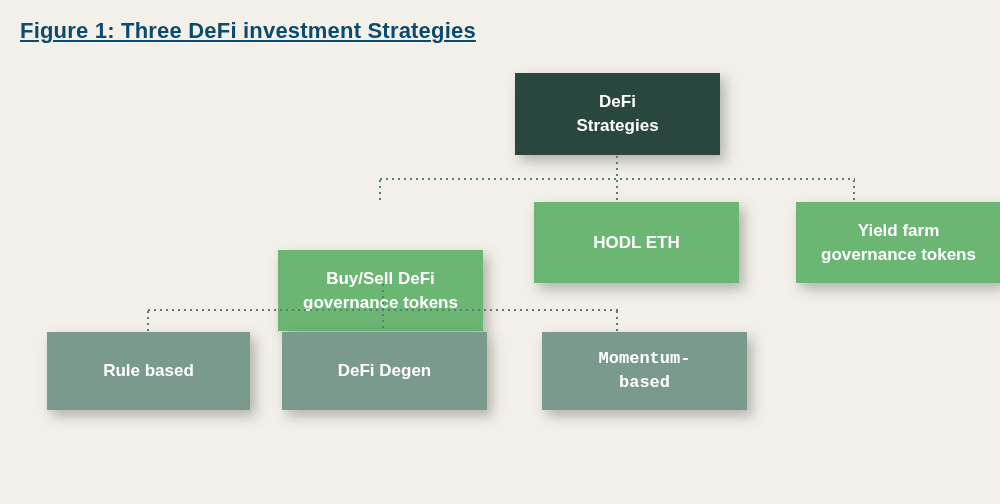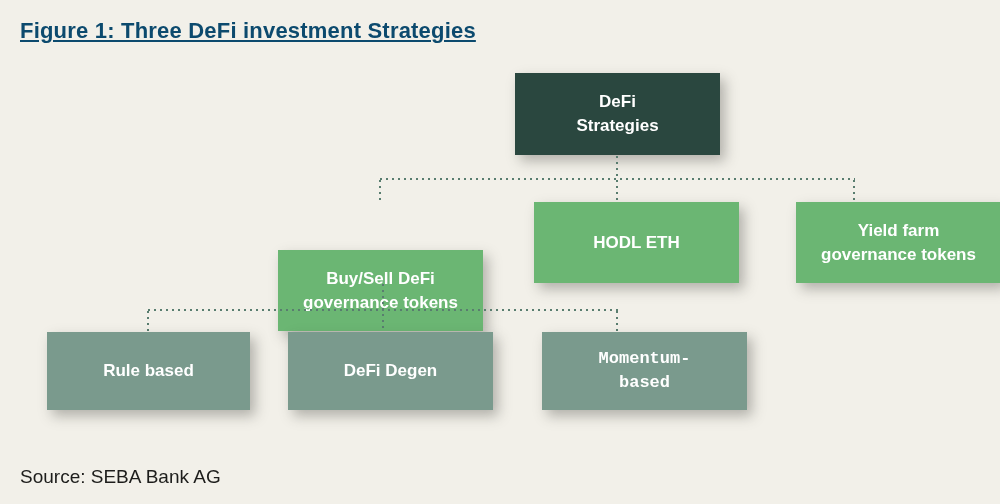--- a/index.html
+++ b/index.html
@@ -38,21 +38,21 @@
     white-space: pre-line;
     box-shadow: 5px 6px 12px rgba(60, 60, 55, 0.35);
   }
   .node.root  { background: #2a473f; left: 515px; top: 73px;  width: 205px; height: 82px; }
   .node.lvl1  { background: #6bb673; top: 202px; height: 81px; width: 205px; }
   .node.lvl2  { background: #7a9a8d; top: 332px; height: 78px; width: 205px; }
   .node.buy-sell   { left: 278px; margin-top: 48px; }
   .node.hodl-eth   { left: 534px; }
   .node.yield-farm { left: 756px; margin-left: 40px; }
   .node.rule-based { left: 47px; width: 203px; }
-  .node.defi-degen { left: 288px; }
+  .node.defi-degen { left: 282px; }
   .node.momentum   { left: 542px; font-family: Liberation Mono, monospace; }
 
   .conn { position: absolute; }
   .conn.h {
     height: 2px;
     background-image: repeating-linear-gradient(to right, #597d6f 0 2px, transparent 2px 6px);
   }
   .conn.v {
     width: 2px;
     background-image: repeating-linear-gradient(to bottom, #597d6f 0 2px, transparent 2px 6px);
@@ -99,15 +99,14 @@
   <div class="conn v c2-stem"></div>
   <div class="conn h c2-h"></div>
   <div class="conn v c2-left-drop"></div>
   <div class="conn v c2-right-drop"></div>
 
   <div class="node lvl2 rule-based">Rule based</div>
   <div class="node lvl2 defi-degen">DeFi Degen</div>
   <div class="node lvl2 momentum">Momentum-
 based</div>
 
-  <div class="fig-source">Source: SEBA Bank AG</div>
 
 </div>
 
 </body></html>

